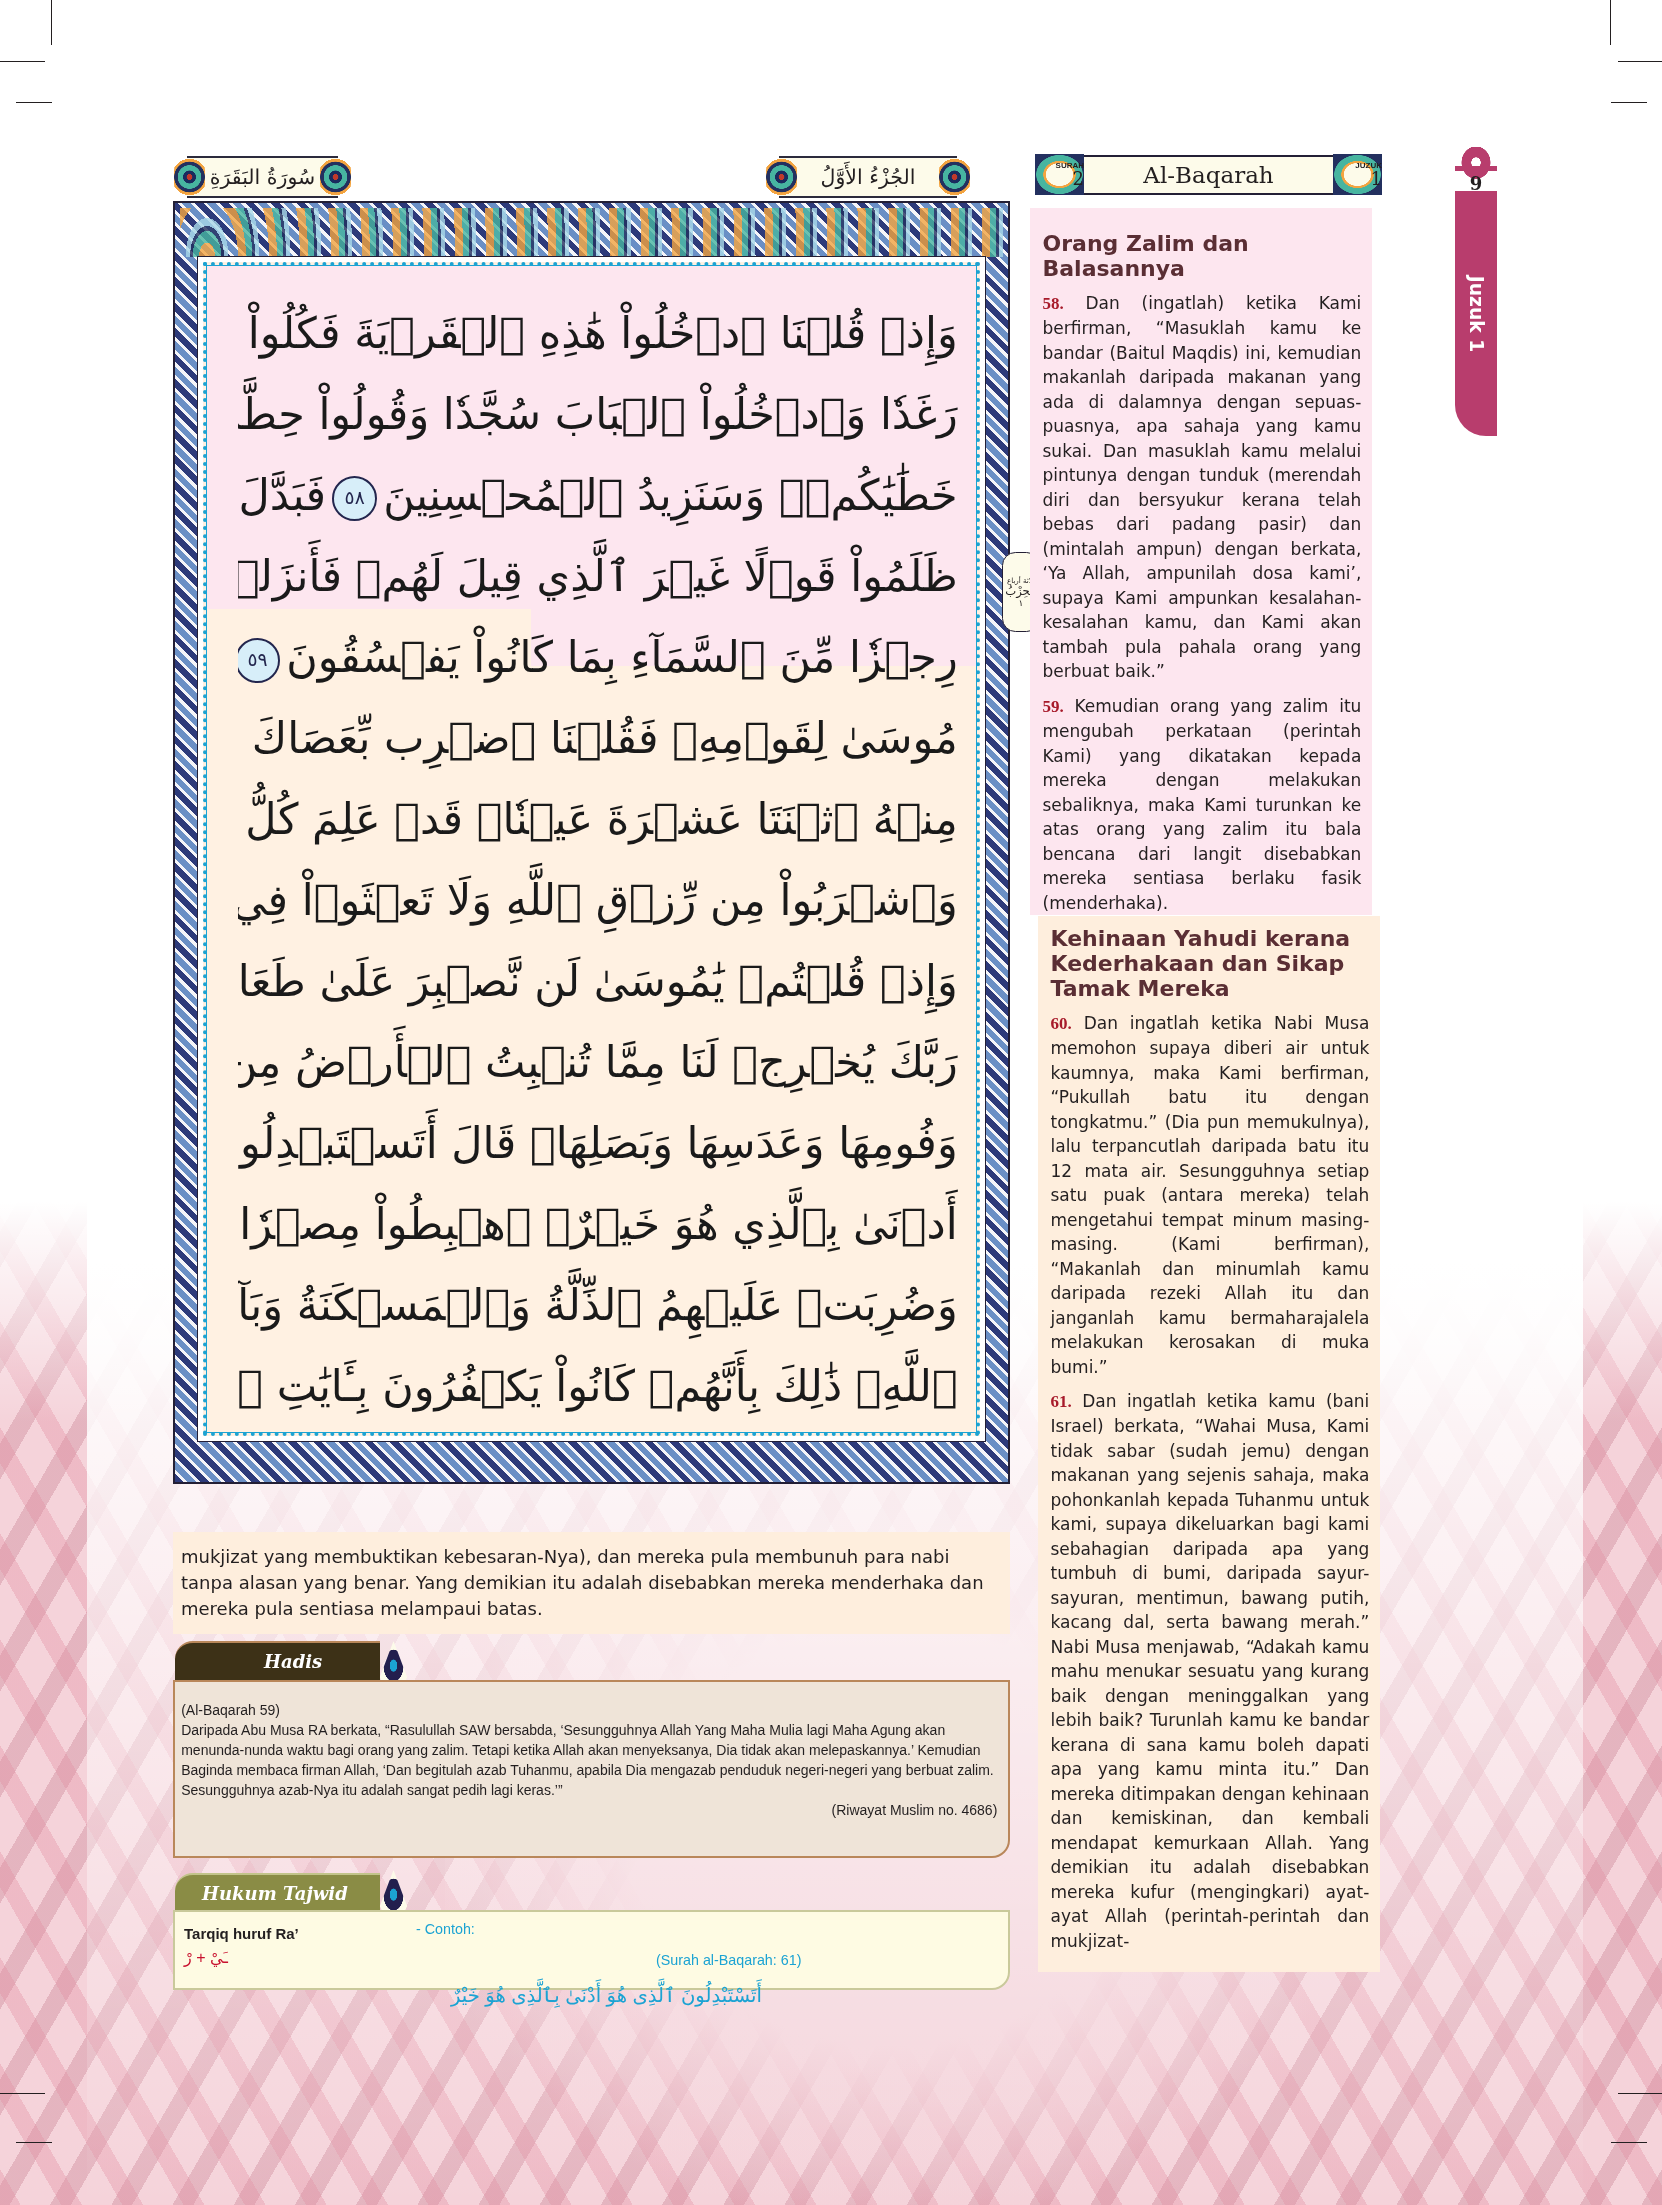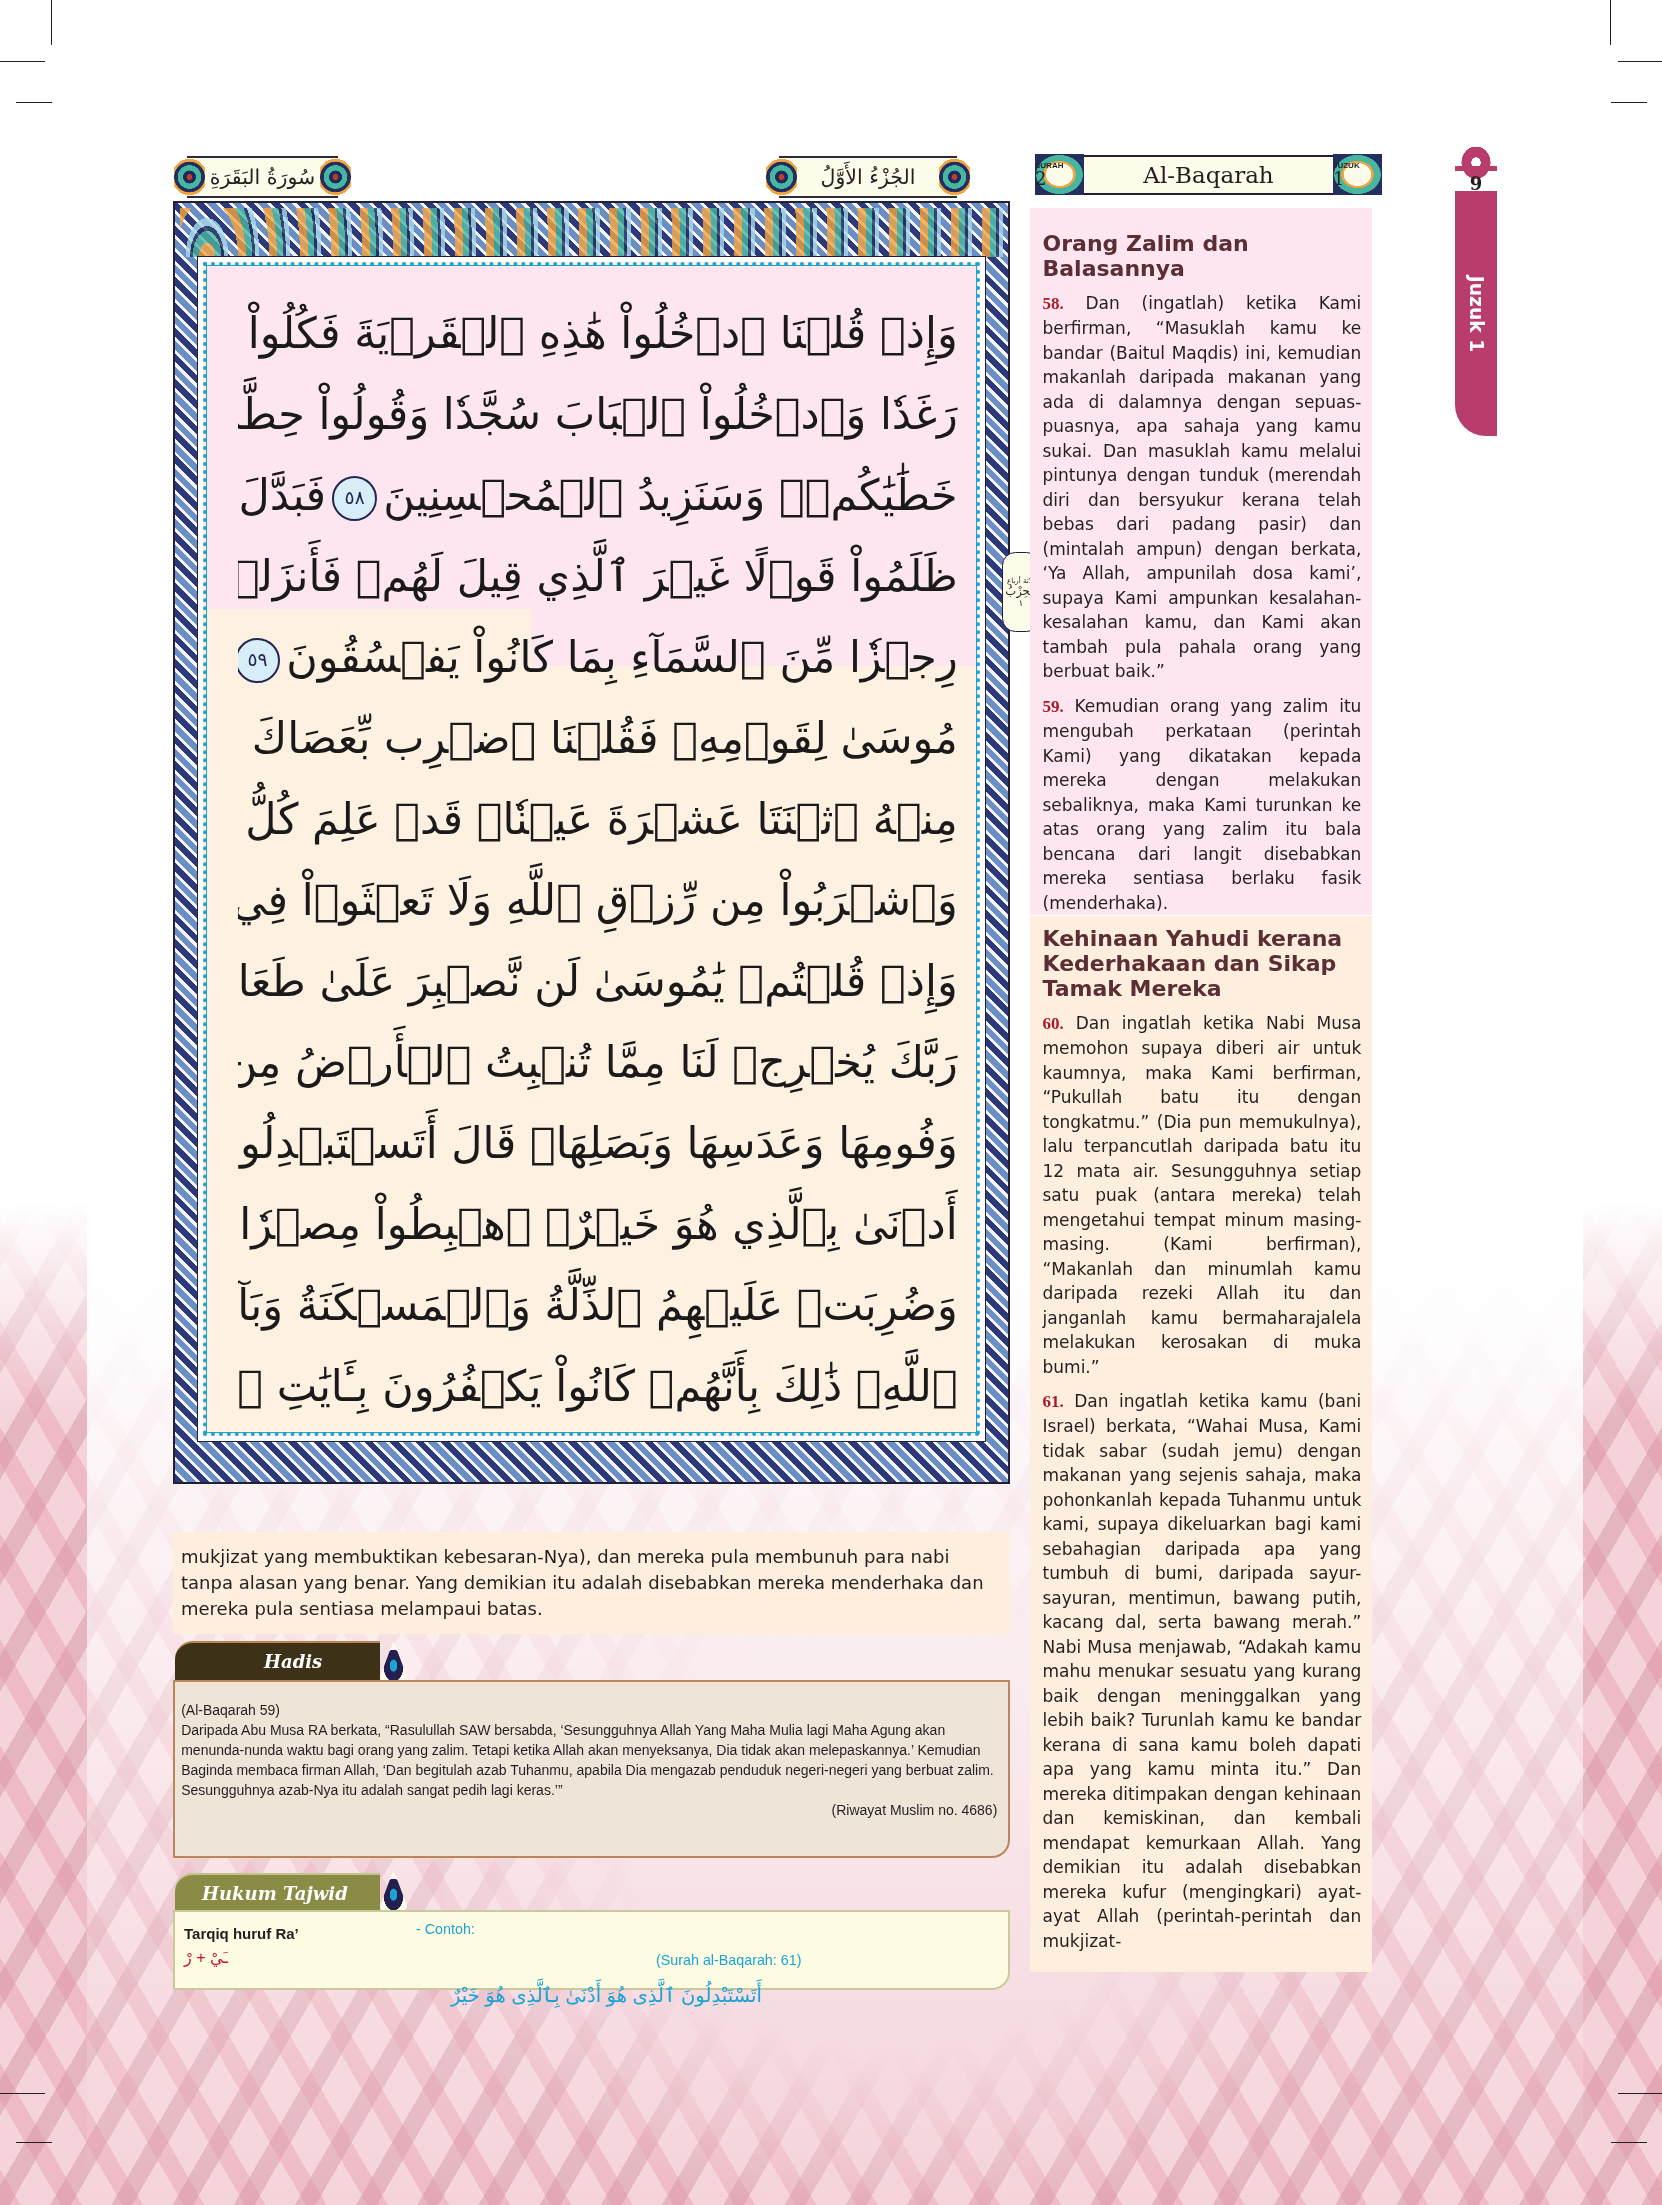--- a/index.html
+++ b/index.html
@@ -162,21 +162,21 @@
   
   .title-plaque {
     position: absolute; left: 1035px; top: 155px; width: 347px; height: 40px;
     background: #fdfbea; border-top: 2.2px solid #231f35; border-bottom: 2.2px solid #231f35;
     display: flex; align-items: center; justify-content: center;
     font-family: "DejaVu Serif", serif; font-size: 23px; color: #231f20;
   }
   .title-badge {
     position: absolute; top: -2.7px; width: 49px; height: 41px;
     background: radial-gradient(ellipse at center, #fdfbea 0 13.4px, #f3a440 14px 16px, #47b5a0 16.5px 23px, #23305f 23.6px 27px);
-    display: flex; flex-direction: column; align-items: flex-start; justify-content: center;
+    display: flex; flex-direction: column; align-items: flex-end; justify-content: center;
     font-family: "DejaVu Serif", serif; line-height: 1;
   }
   .title-badge .lbl { font-family: "Liberation Sans", sans-serif; font-size: 8px; font-weight: bold; }
   .title-badge .num { font-size: 18px; }
   .badge-left { left: 0; }
   .badge-right { right: 0; }
 
   .juzuk-tab-top {
     position: absolute; left: 1455px; top: 147px; width: 42px; height: 39px;
     background: radial-gradient(ellipse at 50% 40%, #fff 0 4.5px, #b83d6d 4.9px 14.3px, transparent 14.7px);
@@ -196,21 +196,21 @@
     white-space: nowrap;
     font-family: "DejaVu Sans", sans-serif; font-weight: bold; font-size: 18.7px; color: #fff;
   }
 
   .right-section {
     position: absolute; left: 1030px; width: 342px;
     font-family: "DejaVu Sans", sans-serif; font-size: 17px; line-height: 24.5px; color: #231f20;
     text-align: justify;
   }
   .sec-pink { top: 208px; height: 707px; background: #fde6ef; padding: 23px 10.7px 0 12.5px; }
-  .sec-peach { top: 916px; height: 1056px; background: #feeedd; padding: 9.8px 10.7px 0 12.5px; }
+  .sec-peach { top: 916px; height: 1056px; background: #feeedd; padding: 9.8px 10.7px 0 12.5px; margin-left: 8px; }
   .sec-title {
     font-family: "DejaVu Sans", sans-serif; font-weight: bold; color: #5a2e34;
     font-size: 22px; line-height: 25px; margin-bottom: 9.8px; text-align: left;
   }
   .verse { margin-bottom: 9.8px; }
   .verse-num { color: #a71a2a; font-weight: bold; font-family: Liberation Serif, serif; }
 </style>
 </head>
 <body>
 

